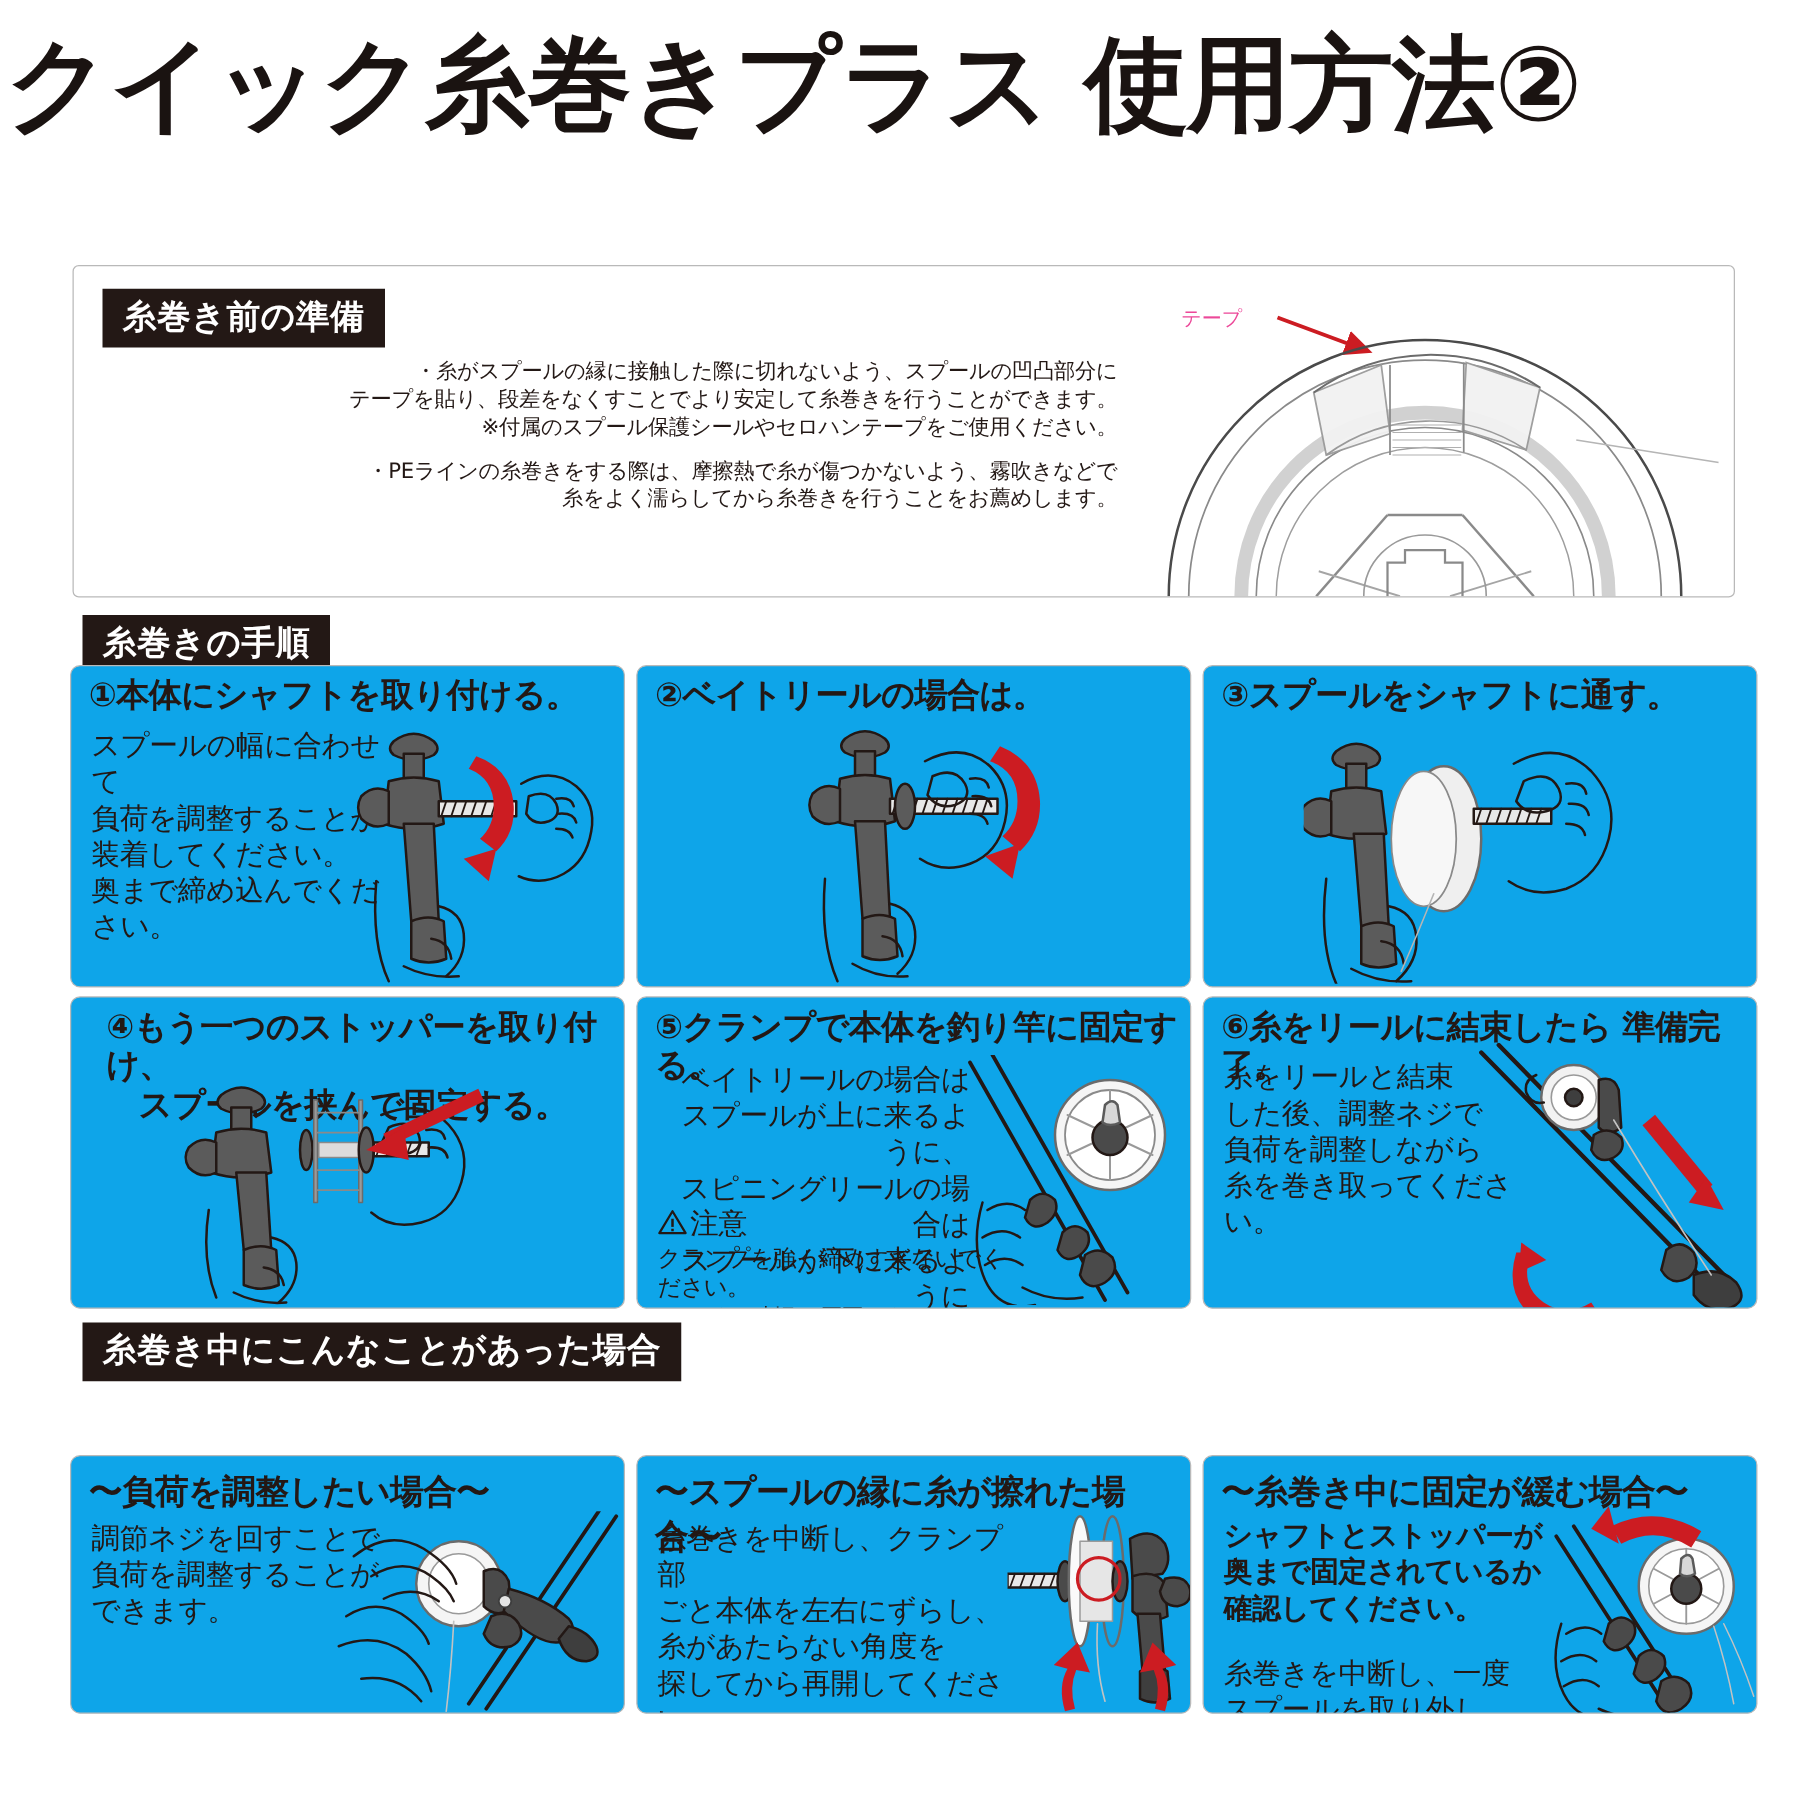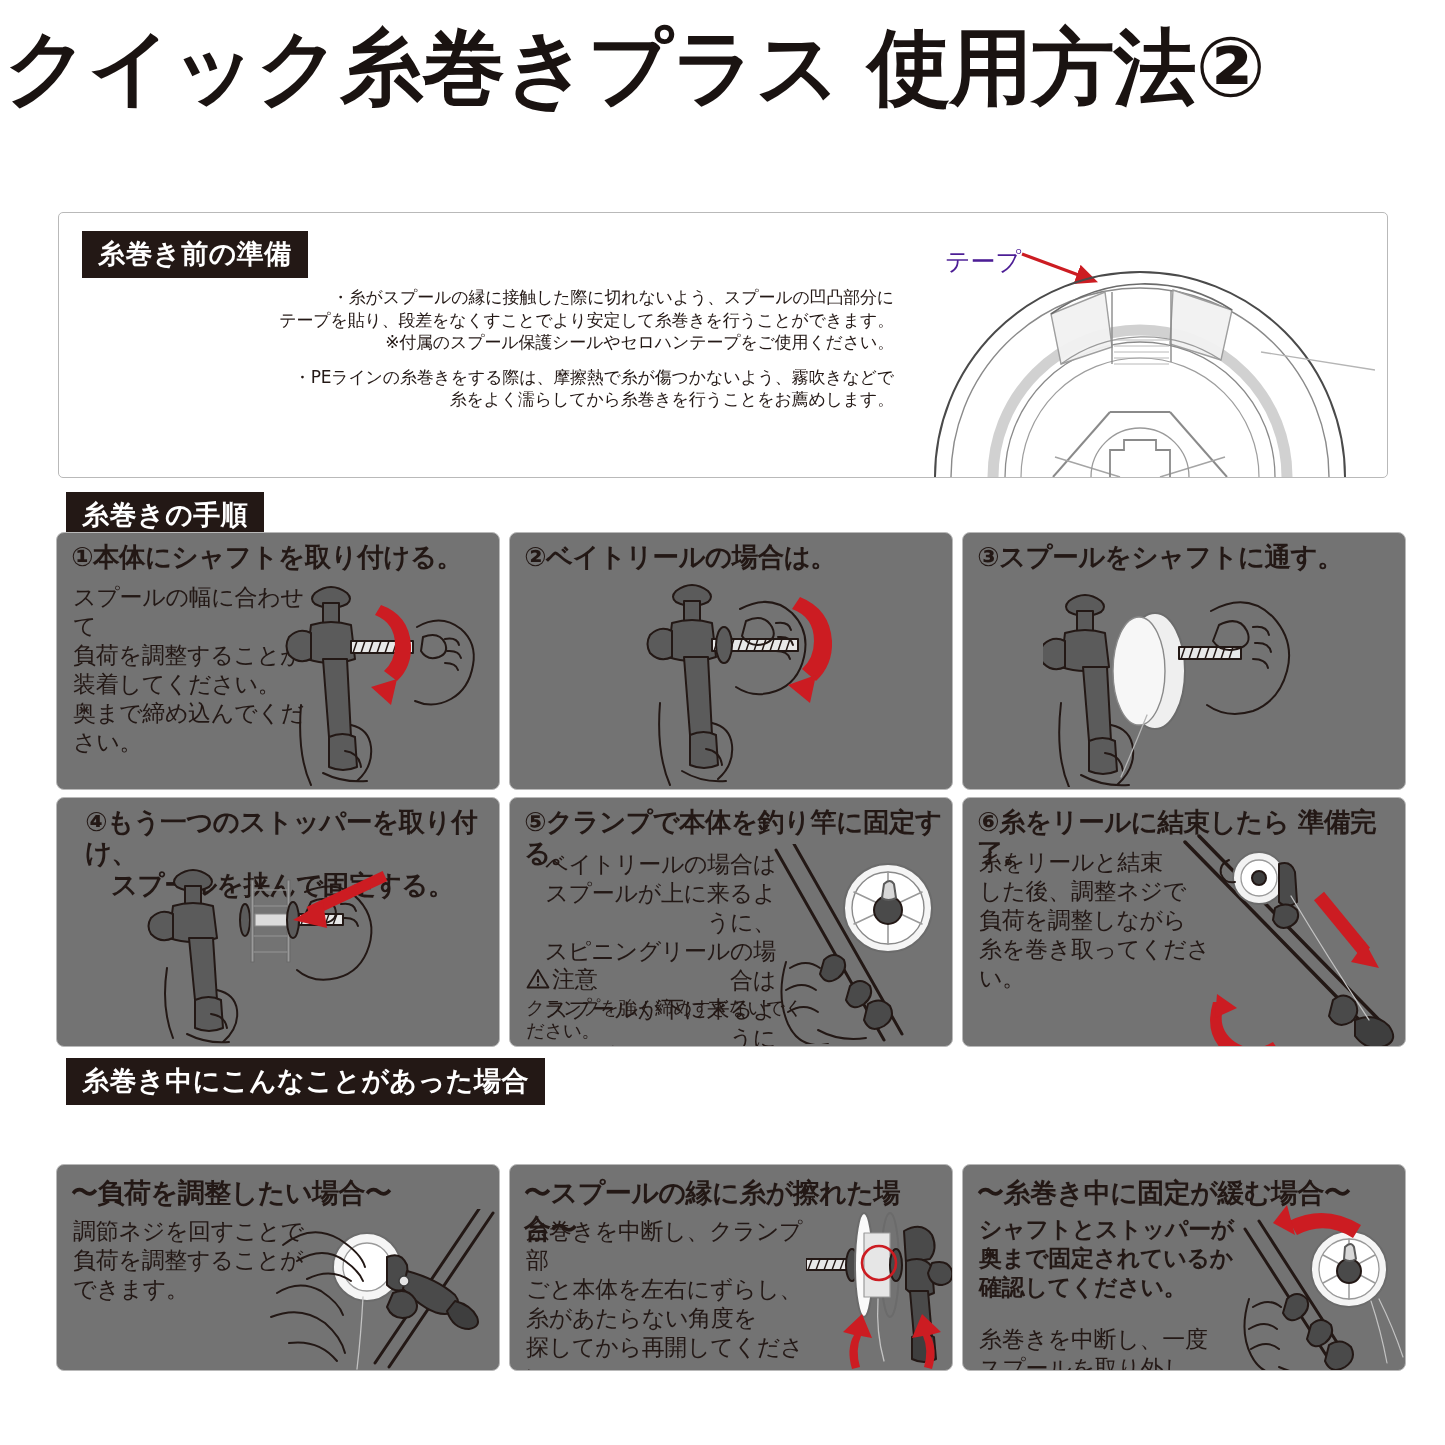--- a/index.html
+++ b/index.html
@@ -93,21 +93,21 @@
   }
   .grid-steps-1 { top: 532px; }
   .grid-steps-2 { top: 797px; }
   .grid-trouble { top: 1164px; }
 
   .panel {
     position: relative;
     border: 1.5px solid #b9b9b9;
     border-radius: 8px;
     box-sizing: border-box;
-    background: #737373;
+    background: #0ea5e9;
     overflow: hidden;
   }
   .panel-h { height: 258px; }
   .panel-h2 { height: 250px; }
   .panel-h3 { height: 207px; }
 
   .p-title {
     position: absolute;
     left: 14px;
     top: 8px;
@@ -171,23 +171,23 @@
 
   
   .illus {
     position: absolute;
     pointer-events: none;
   }
   svg { display: block; }
 
   .tape-label {
     position: absolute;
-    font-size: 25px;
+    font-size: 16px;
     letter-spacing: 0px;
-    color: #4c1d95;
+    color: #ec4899;
   }
 </style>
 </head>
 <body>
 
 <div class="page">
 
   <div class="title">クイック糸巻きプラス 使用方法②</div>
 
   <div class="prep-box"></div>

